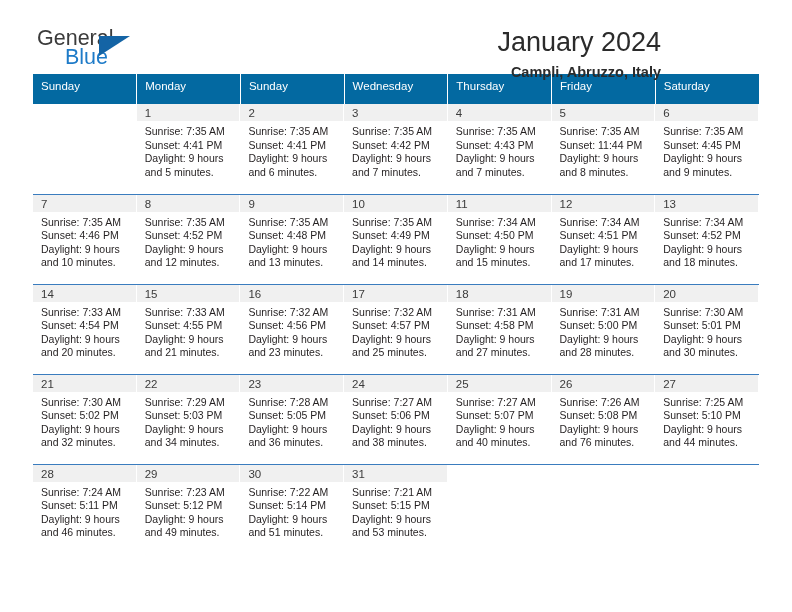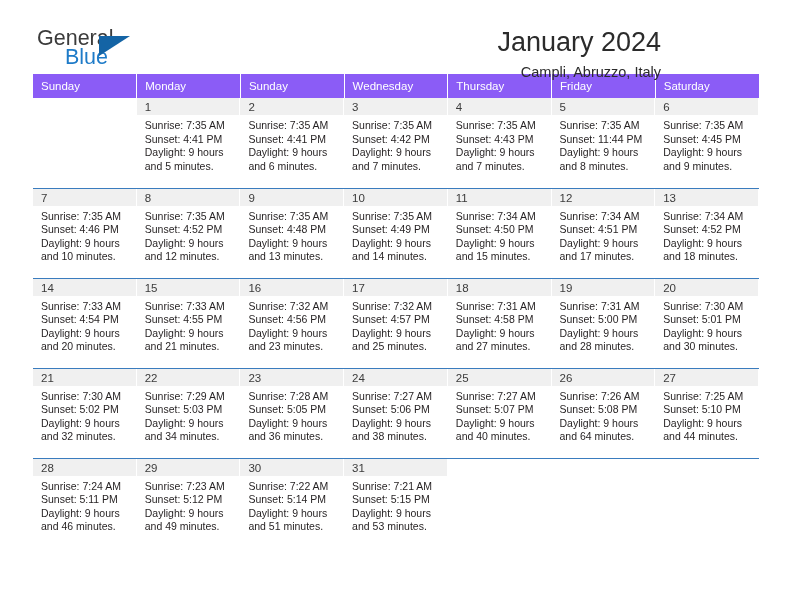--- a/index.html
+++ b/index.html
@@ -69,37 +69,37 @@
     color: #2b2b2b;
     line-height: 32px;
     font-weight: 400;
     white-space: nowrap;
   }
   .cal-subtitle {
     font-size: 14.5px;
     color: #2b2b2b;
     line-height: 22px;
     margin-top: 3px;
-    font-weight: 400;
+    font-weight: 700;
     white-space: nowrap;
   }
 
   
   .calendar {
     width: 726px;
     border-collapse: collapse;
     table-layout: fixed;
   }
   .calendar th {
-    background: #8b5cf6;
+    background: #0369a1;
     color: #ffffff;
     font-size: 11.5px;
     font-weight: 400;
     text-align: left;
-    padding: 6px 0 6px 8px;
+    padding: 6px 0 12px 8px;
     height: 21px;
     box-sizing: border-box;
     border-right: 1px solid #ffffff;
     vertical-align: middle;
   }
   .calendar th:last-child { border-right: none; margin-top: 28px; }
 
   .week-row > td {
     vertical-align: top;
     padding: 0;
@@ -457,21 +457,21 @@
               </div>
             </div>
           </td>
           <td>
             <div class="cell-inner">
               <div class="daynum-band">26</div>
               <div class="cell-lines">
                 <div>Sunrise: 7:26 AM</div>
                 <div>Sunset: 5:08 PM</div>
                 <div>Daylight: 9 hours</div>
-                <div>and 64 minutes.</div>
+                <div>and 76 minutes.</div>
               </div>
             </div>
           </td>
           <td>
             <div class="cell-inner">
               <div class="daynum-band">27</div>
               <div class="cell-lines">
                 <div>Sunrise: 7:25 AM</div>
                 <div>Sunset: 5:10 PM</div>
                 <div>Daylight: 9 hours</div>

